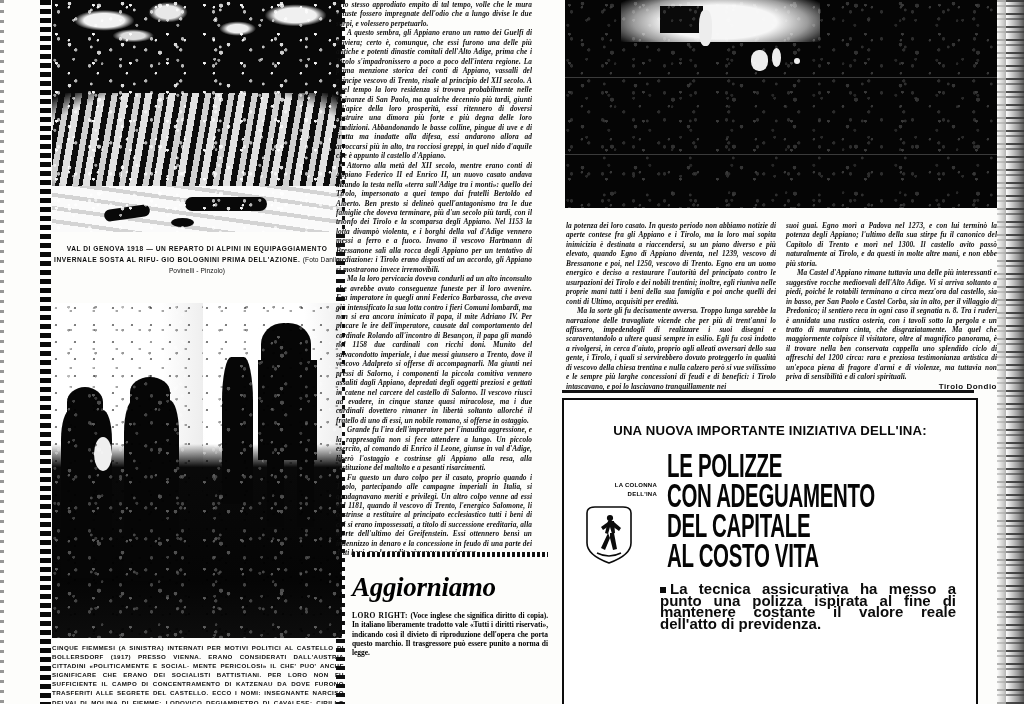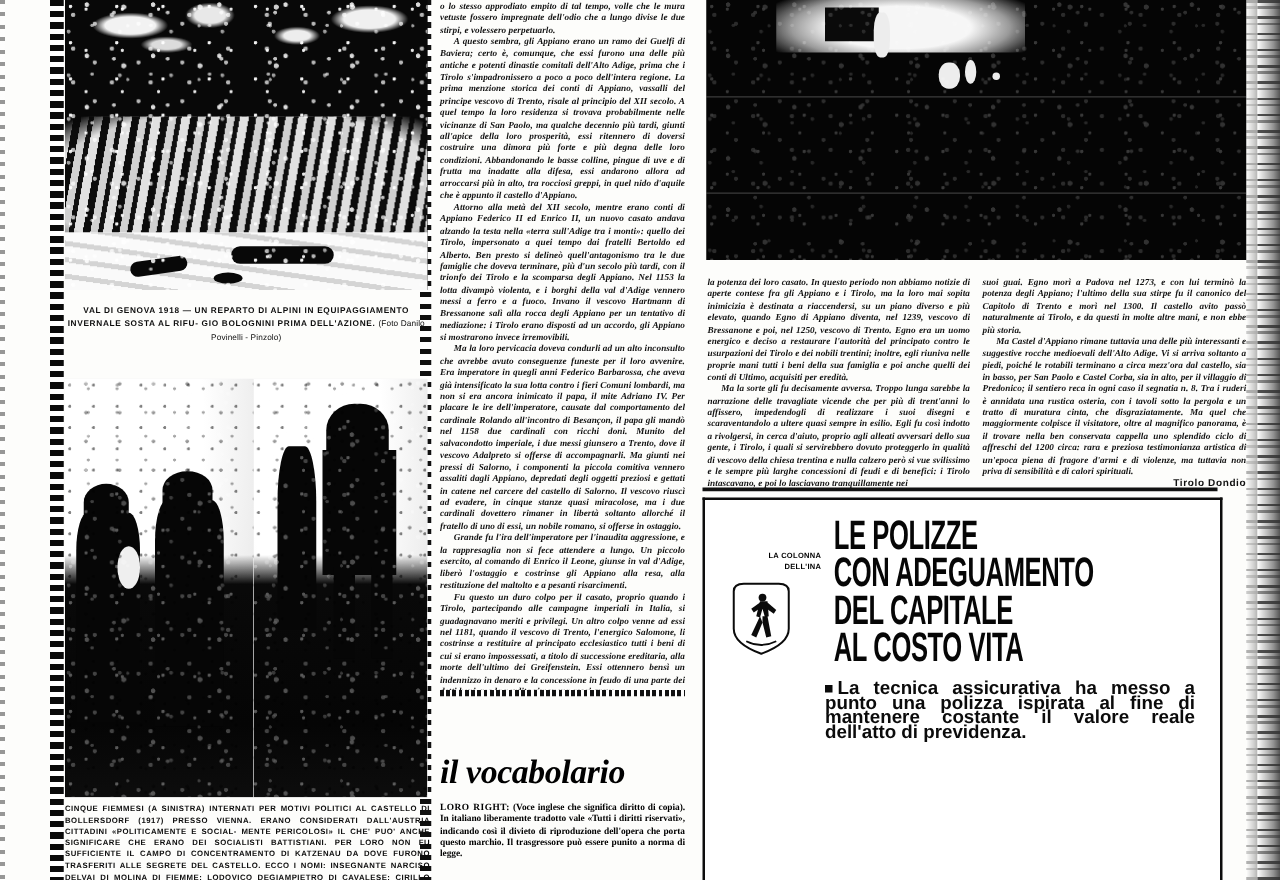--- a/index.html
+++ b/index.html
@@ -120,21 +120,21 @@
 
   
   .col{position:absolute;text-align:justify;}
   .col p{margin:0;text-indent:11px;}
   .col p.noind{text-indent:0;}
 
   .italcol{font-family:"Liberation Serif",serif;font-style:italic;
            font-size:7.35px;line-height:9.45px;letter-spacing:.05px;
            font-weight:600;color:#111;}
 
-  .c-mid{left:352px;top:0;width:196px;}
+  .c-mid{left:336px;top:0;width:196px;}
   .c-r1{left:566px;top:221px;width:210px;}
   .c-r2{left:786px;top:221px;width:211px;}
 
   .byline{font-style:normal;font-family:"Liberation Sans",sans-serif;
     font-weight:700;font-size:8px;letter-spacing:.5px;text-align:right;
     margin-top:7px;text-indent:0;}
 
   
   .rule{position:absolute;background:#111;}
   .rule.thick{height:3px;}
@@ -151,21 +151,21 @@
     letter-spacing:-.05px;}
   .voc .body .lead{letter-spacing:.4px;}
 
   
   .ad{position:absolute;left:562px;top:398px;width:412px;height:306px;
       background:#fff;border:2px solid #0c0c0c;border-bottom:none;
       overflow:hidden;}
   .ad .kicker{margin:23px 0 0 0;text-align:center;
     font-family:"Liberation Sans",sans-serif;font-weight:700;
     font-size:13.2px;letter-spacing:.2px;color:#0a0a0a;}
-  .ad .row{display:flex;align-items:flex-start;margin-top:13px;padding-left:19px;}
+  .ad .row{display:flex;align-items:center;margin-top:13px;padding-left:19px;}
   .ad .logo{width:78px;flex:0 0 78px;padding-top:28px;}
   .ad .logo .lab{font-family:"Liberation Sans",sans-serif;font-weight:700;
     font-size:6px;letter-spacing:.25px;text-align:right;line-height:8.6px;
     padding-right:4px;}
   .ad .shield{width:52px;height:62px;margin:5px 0 0 auto;margin-right:4px;}
   .ad .head{flex:1;padding-left:6px;}
   .ad .head div{font-family:"Liberation Sans",sans-serif;font-weight:700;
     font-size:33px;line-height:30px;letter-spacing:-.5px;
     transform:scaleX(.62);transform-origin:left center;
     white-space:nowrap;color:#060606;}
@@ -250,22 +250,21 @@
     <p>Attorno alla metà del XII secolo, mentre erano conti di Appiano Federico II ed Enrico II, un nuovo casato andava alzando la testa nella «terra sull'Adige tra i monti»: quello dei Tirolo, impersonato a quei tempo dai fratelli Bertoldo ed Alberto. Ben presto si delineò quell'antagonismo tra le due famiglie che doveva terminare, più d'un secolo più tardi, con il trionfo dei Tirolo e la scomparsa degli Appiano. Nel 1153 la lotta divampò violenta, e i borghi della val d'Adige vennero messi a ferro e a fuoco. Invano il vescovo Hartmann di Bressanone salì alla rocca degli Appiano per un tentativo di mediazione: i Tirolo erano disposti ad un accordo, gli Appiano si mostrarono invece irremovibili.</p>
     <p>Ma la loro pervicacia doveva condurli ad un alto inconsulto che avrebbe avuto conseguenze funeste per il loro avvenire. Era imperatore in quegli anni Federico Barbarossa, che aveva già intensificato la sua lotta contro i fieri Comuni lombardi, ma non si era ancora inimicato il papa, il mite Adriano IV. Per placare le ire dell'imperatore, causate dal comportamento del cardinale Rolando all'incontro di Besançon, il papa gli mandò nel 1158 due cardinali con ricchi doni. Munito del salvacondotto imperiale, i due messi giunsero a Trento, dove il vescovo Adalpreto si offerse di accompagnarli. Ma giunti nei pressi di Salorno, i componenti la piccola comitiva vennero assaliti dagli Appiano, depredati degli oggetti preziosi e gettati in catene nel carcere del castello di Salorno. Il vescovo riuscì ad evadere, in cinque stanze quasi miracolose, ma i due cardinali dovettero rimaner in libertà soltanto allorché il fratello di uno di essi, un nobile romano, si offerse in ostaggio.</p>
     <p>Grande fu l'ira dell'imperatore per l'inaudita aggressione, e la rappresaglia non si fece attendere a lungo. Un piccolo esercito, al comando di Enrico il Leone, giunse in val d'Adige, liberò l'ostaggio e costrinse gli Appiano alla resa, alla restituzione del maltolto e a pesanti risarcimenti.</p>
     <p>Fu questo un duro colpo per il casato, proprio quando i Tirolo, partecipando alle campagne imperiali in Italia, si guadagnavano meriti e privilegi. Un altro colpo venne ad essi nel 1181, quando il vescovo di Trento, l'energico Salomone, li costrinse a restituire al principato ecclesiastico tutti i beni di cui si erano impossessati, a titolo di successione ereditaria, alla morte dell'ultimo dei Greifenstein. Essi ottennero bensì un indennizzo in denaro e la concessione in feudo di una parte dei detti beni, ma la perdita rimaneva assai grave.</p>
   </div>
 
   <div class="rule dotrule" style="left:352px;top:552px;width:196px;"></div>
 
   <div class="voc">
     <h2>
-      <br>
-      <span>il vocabolario</span>
+      <span>Aggiorniamo</span><br>
     </h2>
     <div class="body">
       <span class="lead">LORO RIGHT:</span>
       <span>(Voce inglese che significa diritto di copia). In italiano liberamente tradotto vale «Tutti i diritti riservati», indicando così il divieto di riproduzione dell'opera che porta questo marchio. Il trasgressore può essere punito a norma di legge.</span>
     </div>
   </div>
 
   <div class="col italcol c-r1">
     <p class="noind">la potenza dei loro casato. In questo periodo non abbiamo notizie di aperte contese fra gli Appiano e i Tirolo, ma la loro mai sopita inimicizia è destinata a riaccendersi, su un piano diverso e più elevato, quando Egno di Appiano diventa, nel 1239, vescovo di Bressanone e poi, nel 1250, vescovo di Trento. Egno era un uomo energico e deciso a restaurare l'autorità del principato contro le usurpazioni dei Tirolo e dei nobili trentini; inoltre, egli riuniva nelle proprie mani tutti i beni della sua famiglia e poi anche quelli dei conti di Ultimo, acquisiti per eredità.</p>
     <p>Ma la sorte gli fu decisamente avversa. Troppo lunga sarebbe la narrazione delle travagliate vicende che per più di trent'anni lo affissero, impedendogli di realizzare i suoi disegni e scaraventandolo a ultere quasi sempre in esilio. Egli fu così indotto a rivolgersi, in cerca d'aiuto, proprio agli alleati avversari dello sua gente, i Tirolo, i quali si servirebbero dovuto proteggerlo in qualità di vescovo della chiesa trentina e nulla calzero però si vue svilissimo e le sempre più larghe concessioni di feudi e di benefici: i Tirolo intascavano, e poi lo lasciavano tranquillamente nei</p>
@@ -273,20 +272,21 @@
 
   <div class="col italcol c-r2">
     <p class="noind">suoi guai. Egno morì a Padova nel 1273, e con lui terminò la potenza degli Appiano; l'ultimo della sua stirpe fu il canonico del Capitolo di Trento e morì nel 1300. Il castello avito passò naturalmente ai Tirolo, e da questi in molte altre mani, e non ebbe più storia.</p>
     <p>Ma Castel d'Appiano rimane tuttavia una delle più interessanti e suggestive rocche medioevali dell'Alto Adige. Vi si arriva soltanto a piedi, poiché le rotabili terminano a circa mezz'ora dal castello, sia in basso, per San Paolo e Castel Corba, sia in alto, per il villaggio di Predonico; il sentiero reca in ogni caso il segnatia n. 8. Tra i ruderi è annidata una rustica osteria, con i tavoli sotto la pergola e un tratto di muratura cinta, che disgraziatamente. Ma quel che maggiormente colpisce il visitatore, oltre al magnifico panorama, è il trovare nella ben conservata cappella uno splendido ciclo di affreschi del 1200 circa: rara e preziosa testimonianza artistica di un'epoca piena di fragore d'armi e di violenze, ma tuttavia non priva di sensibilità e di calori spirituali.</p>
     <p class="byline">Tirolo Dondio</p>
   </div>
 
   <div class="rule thick" style="left:562px;top:390px;width:412px;"></div>
 
   <div class="ad">
+    <div class="kicker">UNA NUOVA IMPORTANTE INIZIATIVA DELL'INA:</div>
 
     <div class="row">
       <div class="logo">
         <div class="lab">LA COLONNA</div>
         <div class="lab">DELL'INA</div>
         <svg class="shield" viewBox="0 0 52 62">
           <path d="M4 10 Q4 4 12 4 L40 4 Q48 4 48 10 L48 40 Q48 52 26 60 Q4 52 4 40 Z" fill="#ffffff" stroke="#0b0b0b" stroke-width="1.6"></path>
           <g fill="#0b0b0b">
             <circle cx="27" cy="15" r="3.1"></circle>
             <path d="M25 18 L31 18 L32 30 L29 31 L27 24 L25 31 L22 30 Z"></path>

